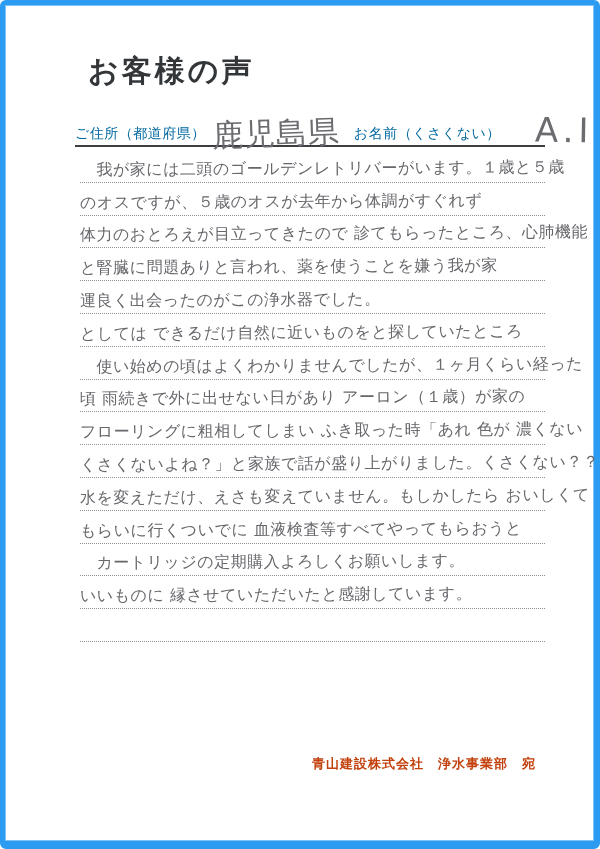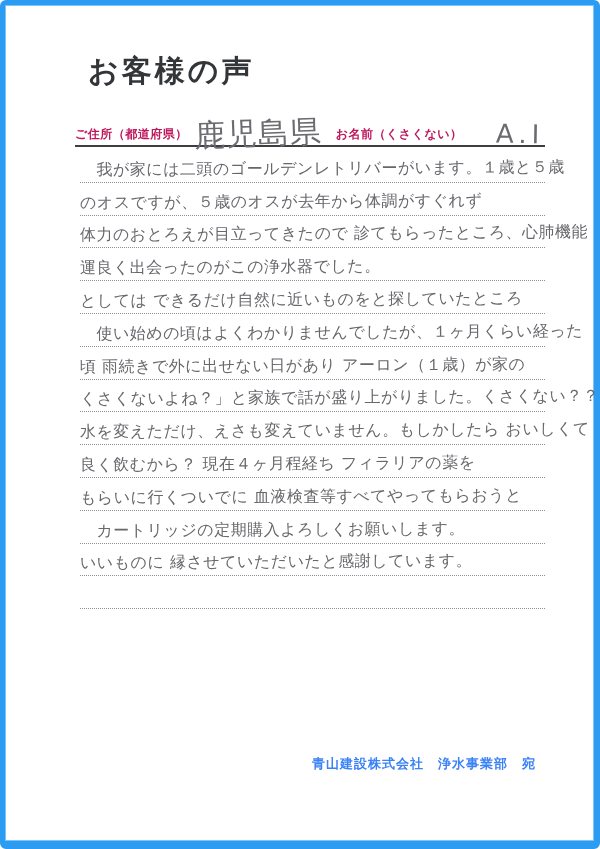--- a/index.html
+++ b/index.html
@@ -24,48 +24,48 @@
     font-size:30px;font-weight:bold;color:#333639;letter-spacing:3px;
   }
 
   
   .form-row{
     position:absolute;left:70px;top:96px;width:470px;height:44px;
     border-bottom:2px solid #3c3f42;
     display:flex;align-items:flex-end;white-space:nowrap;
   }
   .form-label{
-    font-size:12px;font-weight:bold;color:#be185d;letter-spacing:0.5px;
+    font-size:14px;font-weight:normal;color:#0369a1;letter-spacing:0.5px;
     padding-bottom:2px;
   }
   .hw{color:#6b6b70;}
   .hw-address{
     font-size:31px;line-height:1;margin:0 14px 0 6px;position:relative;top:4px;
     transform:rotate(-2deg);letter-spacing:1px;
   }
   .hw-name{
-    font-size:26px;line-height:1;margin:0 0 0 34px;position:relative;top:2px;
+    font-size:34px;line-height:1;margin:0 0 0 34px;position:relative;top:2px;
     transform:rotate(1deg);letter-spacing:5px;
   }
 
   
   .writing-area{position:absolute;left:75px;top:145px;width:465px;}
   .line{
     height:31.8px;position:relative;
     border-bottom:1.5px dotted #8f8f92;
   }
   .line .text{
     position:absolute;left:0;bottom:1px;
     font-size:16px;color:#67676c;letter-spacing:0.5px;
     white-space:pre;transform:rotate(-0.35deg);transform-origin:left bottom;
   }
 
   .footer{
     position:absolute;right:58px;top:750px;
-    font-size:13px;font-weight:bold;color:#3b82f6;letter-spacing:1px;
+    font-size:13px;font-weight:bold;color:#c2410c;letter-spacing:1px;
     white-space:pre;
   }
 </style>
 </head>
 <body>
 
 <div class="frame"></div>
 
 <div class="sheet">
 
@@ -85,49 +85,52 @@
   </div>
 
   <div class="line">
     <span class="text hw">のオスですが、５歳のオスが去年から体調がすぐれず</span>
   </div>
 
   <div class="line">
     <span class="text hw">体力のおとろえが目立ってきたので 診てもらったところ、心肺機能</span>
   </div>
 
+  <div class="line">
+    <span class="text hw">と腎臓に問題ありと言われ、薬を使うことを嫌う我が家</span>
+  </div>
 
   <div class="line">
     <span class="text hw">運良く出会ったのがこの浄水器でした。</span>
   </div>
 
   <div class="line">
     <span class="text hw">としては できるだけ自然に近いものをと探していたところ</span>
   </div>
 
   <div class="line">
     <span class="text hw">　使い始めの頃はよくわかりませんでしたが、１ヶ月くらい経った</span>
   </div>
 
   <div class="line">
     <span class="text hw">頃 雨続きで外に出せない日があり アーロン（１歳）が家の</span>
   </div>
 
+  <div class="line">
+    <span class="text hw">フローリングに粗相してしまい ふき取った時「あれ 色が 濃くない</span>
+  </div>
 
   <div class="line">
     <span class="text hw">くさくないよね？」と家族で話が盛り上がりました。くさくない？？</span>
   </div>
 
   <div class="line">
     <span class="text hw">水を変えただけ、えさも変えていません。もしかしたら おいしくて</span>
   </div>
 
-  <div class="line">
-    <span class="text hw">良く飲むから？ 現在４ヶ月程経ち フィラリアの薬を</span>
-  </div>
 
   <div class="line">
     <span class="text hw">もらいに行くついでに 血液検査等すべてやってもらおうと</span>
   </div>
 
 
   <div class="line">
     <span class="text hw">　カートリッジの定期購入よろしくお願いします。</span>
   </div>
 

